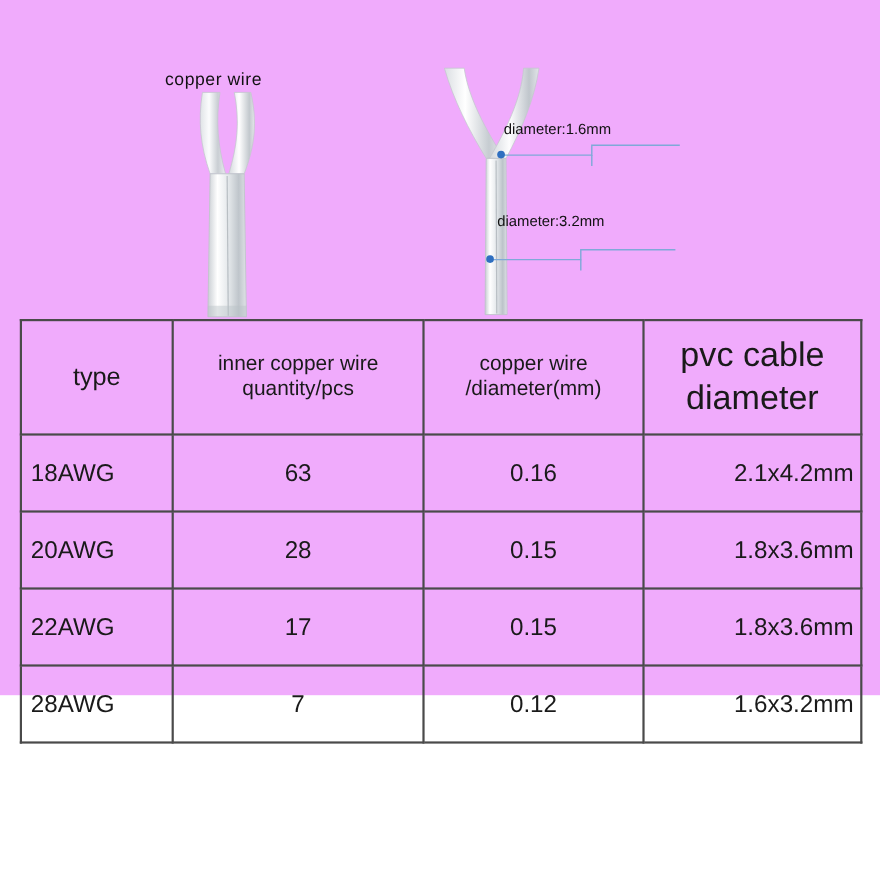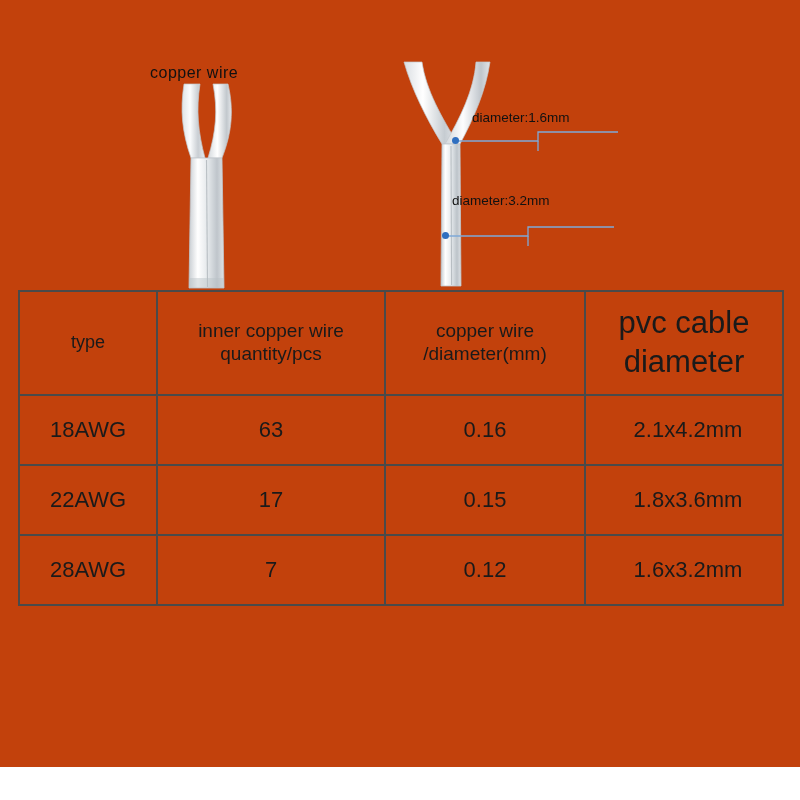--- a/index.html
+++ b/index.html
@@ -10,22 +10,22 @@
   body {
     width: 800px;
     height: 800px;
     font-family: "Liberation Sans", sans-serif;
     color: #1a1a1a;
     overflow: hidden;
   }
   .sheet {
     position: relative;
     width: 800px;
-    height: 767px;
-    background: #c2410c;
+    height: 632px;
+    background: #f0abfc;
   }
 
   
   .illustration {
     position: absolute;
     left: 18px;
     top: 20px;
     width: 764px;
     height: 270px;
   }
@@ -56,21 +56,21 @@
     width: 120px;
     height: 230px;
   }
 
   .callout {
     position: absolute;
     font-size: 13.5px;
     color: #111;
     white-space: nowrap;
   }
-  .callout.c1 { left: 454px; top: 90px; }
+  .callout.c1 { left: 440px; top: 90px; }
   .callout.c2 { left: 434px; top: 173px; }
 
   .leader {
     position: absolute;
     pointer-events: none;
   }
 
   .dot {
     position: absolute;
     width: 7px;
@@ -100,37 +100,37 @@
     font-weight: normal;
     color: #1a1a1a;
   }
   thead th {
     height: 94px;
     font-size: 19px;
     line-height: 1.2;
     padding: 4px 6px;
   }
   thead th.type-head {
-    font-size: 18px;
+    font-size: 23px;
   }
   thead th.pvc-head {
     font-size: 31px;
     line-height: 1.25;
   }
   tbody td {
     height: 64px;
     font-size: 22px;
     padding: 2px 6px;
   }
   tbody td.c-type {
     text-align: left;
-    padding-left: 30px;
+    padding-left: 8px;
   }
   tbody td.c-pvc {
-    text-align: center;
+    text-align: right;
     padding-left: 14px;
     margin-left: 32px;
   }
   col.col-type { width: 138px; }
   col.col-qty  { width: 228px; }
   col.col-dia  { width: 200px; }
   col.col-pvc  { width: 198px; }
 
   .hdr-line-2 { display: block; }
 </style>
@@ -252,20 +252,26 @@
         </tr>
       </thead>
       <tbody>
         <tr>
           <td class="c-type">18AWG</td>
           <td>63</td>
           <td>0.16</td>
           <td class="c-pvc">2.1x4.2mm</td>
         </tr>
         <tr>
+          <td class="c-type">20AWG</td>
+          <td>28</td>
+          <td>0.15</td>
+          <td class="c-pvc">1.8x3.6mm</td>
+        </tr>
+        <tr>
           <td class="c-type">22AWG</td>
           <td>17</td>
           <td>0.15</td>
           <td class="c-pvc">1.8x3.6mm</td>
         </tr>
         <tr>
           <td class="c-type">28AWG</td>
           <td>7</td>
           <td>0.12</td>
           <td class="c-pvc">1.6x3.2mm</td>

